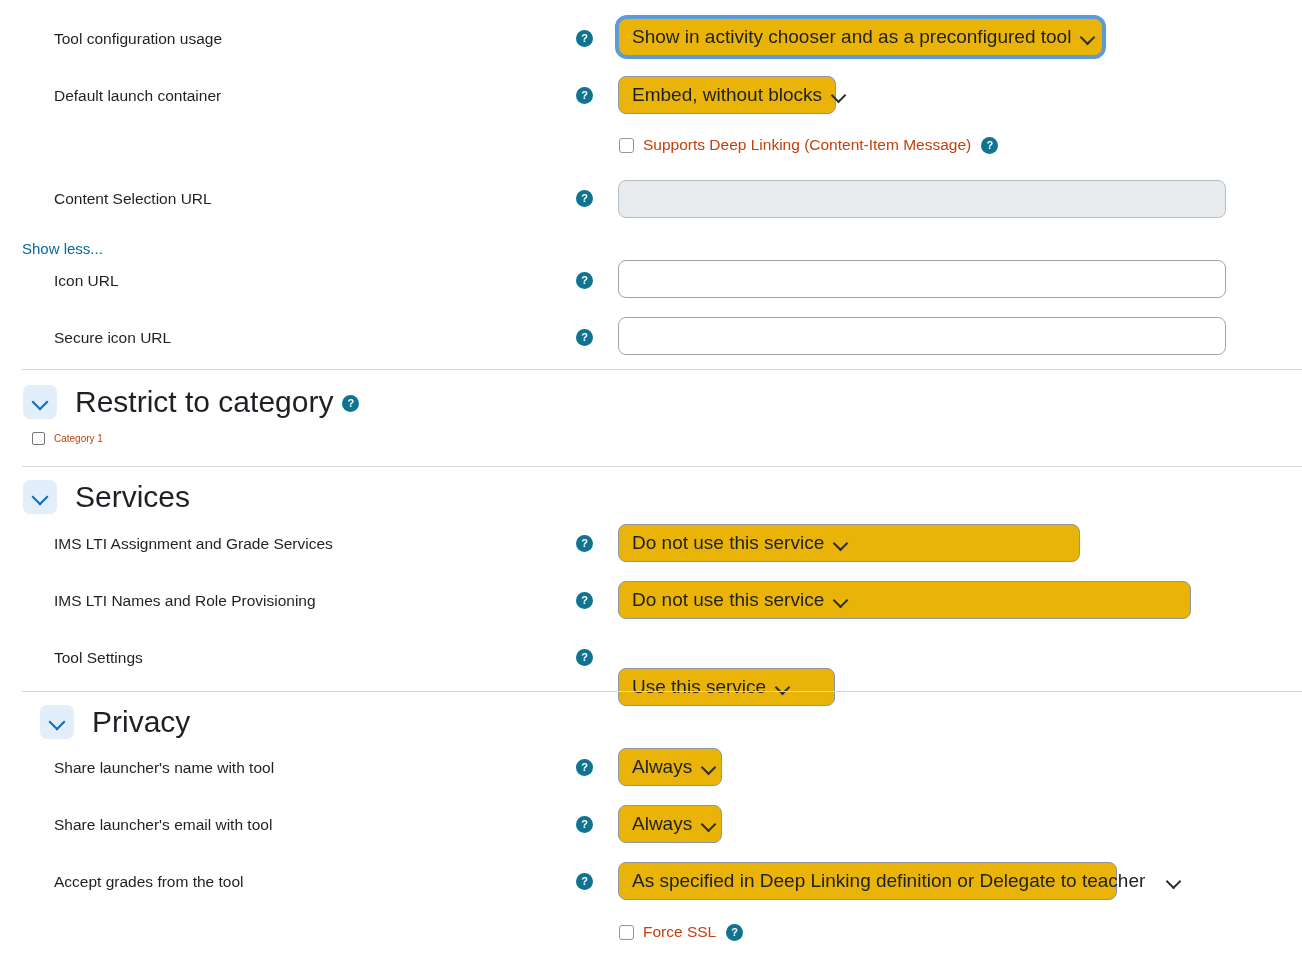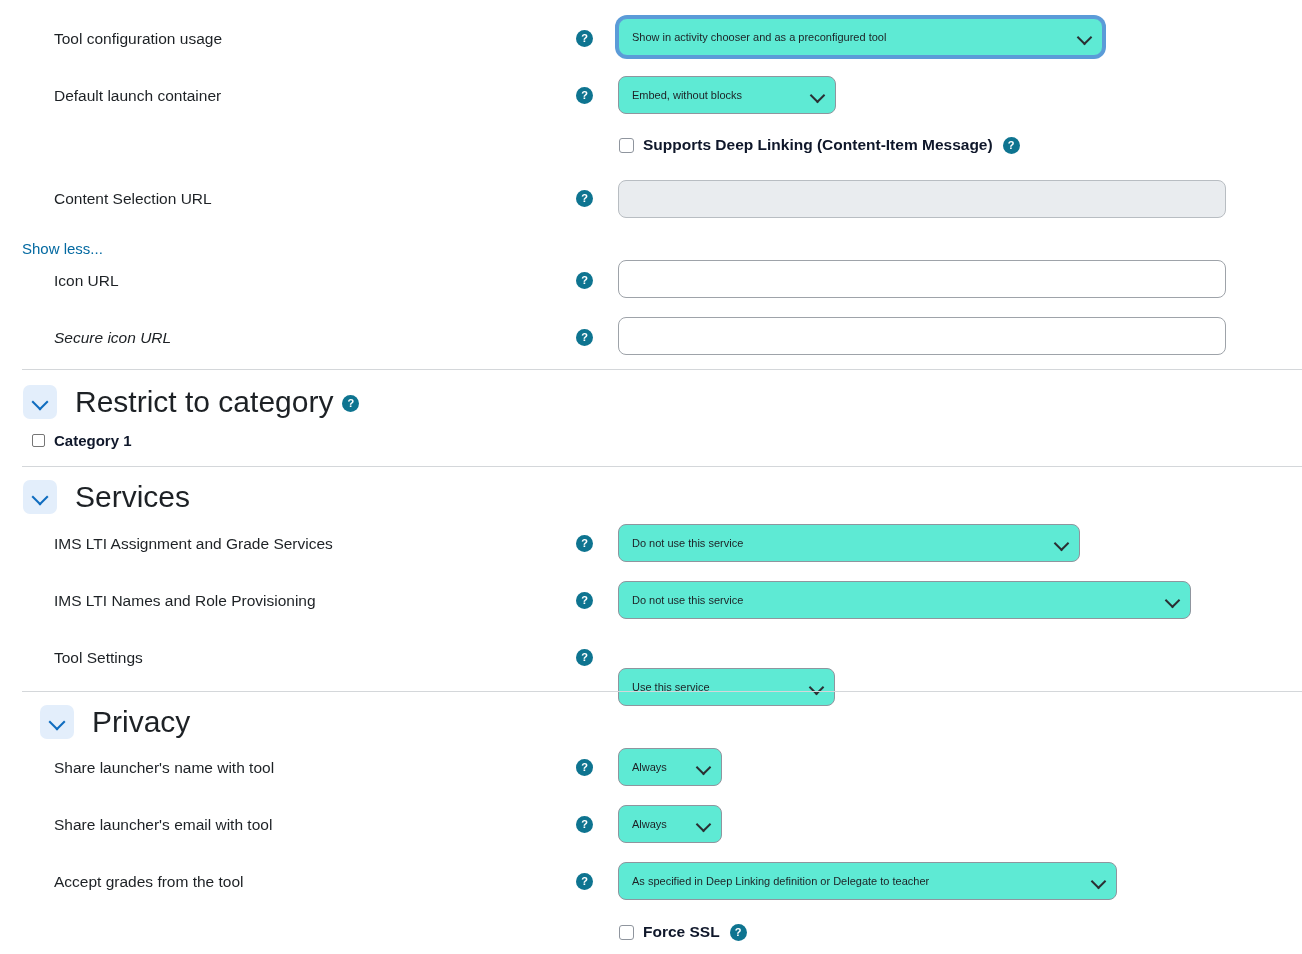--- a/index.html
+++ b/index.html
@@ -41,27 +41,26 @@
     position: relative;
     display: inline-block;
     vertical-align: middle;
   }
 
   
   .sel {
     position: absolute;
     display: flex;
     align-items: center;
-    justify-content: space-between;
-    background: #5eead4;
+    background: #eab308;
     border: 1px solid #8f959e;
     border-radius: 8px;
     height: 38px;
     padding: 0 10px 0 13px;
-    font-size: 11px;
+    font-size: 19px;
     color: #1d2125;
     cursor: pointer;
     white-space: nowrap;
   }
   .sel .cap { padding-right: 10px; }
   .sel .chev {
     width: 14px; height: 14px;
     flex: 0 0 14px;
     position: relative;
   }
@@ -100,25 +99,24 @@
     border: 1px solid #8f959e;
     border-radius: 3px;
     background: #fff;
     flex: 0 0 15px;
     cursor: pointer;
   }
   .cbox.square { border-radius: 2px; border-color: #767676; width: 13px; height: 13px; flex-basis: 13px; }
   .cbrow .cbl {
     margin-left: 9px;
     font-size: 15.5px;
-    color: #0f172a;
-    white-space: nowrap;
-    font-weight: bold;
-  }
-  .cbrow .cbl.sm { font-size: 15px; }
+    color: #c2410c;
+    white-space: nowrap;
+  }
+  .cbrow .cbl.sm { font-size: 10px; }
   .cbrow .help.inline { margin-left: 10px; }
 
   
   .link {
     position: absolute;
     color: #0369a1;
     font-size: 15px;
     text-decoration: none;
     cursor: pointer;
     white-space: nowrap;
@@ -188,21 +186,21 @@
   <div class="label indent" style="top:190px;">Content Selection URL</div>
   <div class="help" style="left:576px; top:190px;">?</div>
   <div class="inp disabled" style="left:618px; top:180px; width:608px;"></div>
 
   <a class="link" style="left:22px; top:240px;">Show less...</a>
 
   <div class="label indent" style="top:272px;">Icon URL</div>
   <div class="help" style="left:576px; top:272px;">?</div>
   <div class="inp" style="left:618px; top:260px; width:608px;"></div>
 
-  <div class="label indent" style="top:329px;font-style:italic;">Secure icon URL</div>
+  <div class="label indent" style="top:329px;">Secure icon URL</div>
   <div class="help" style="left:576px; top:329px;">?</div>
   <div class="inp" style="left:618px; top:317px; width:608px;"></div>
 
   <div class="divider" style="top:369px;"></div>
 
   <div class="sect" style="left:23px; top:385px;">
     <span class="collapse"></span>
     <h2>
       <span>Restrict to category</span>
       <span class="help inline">?</span>

